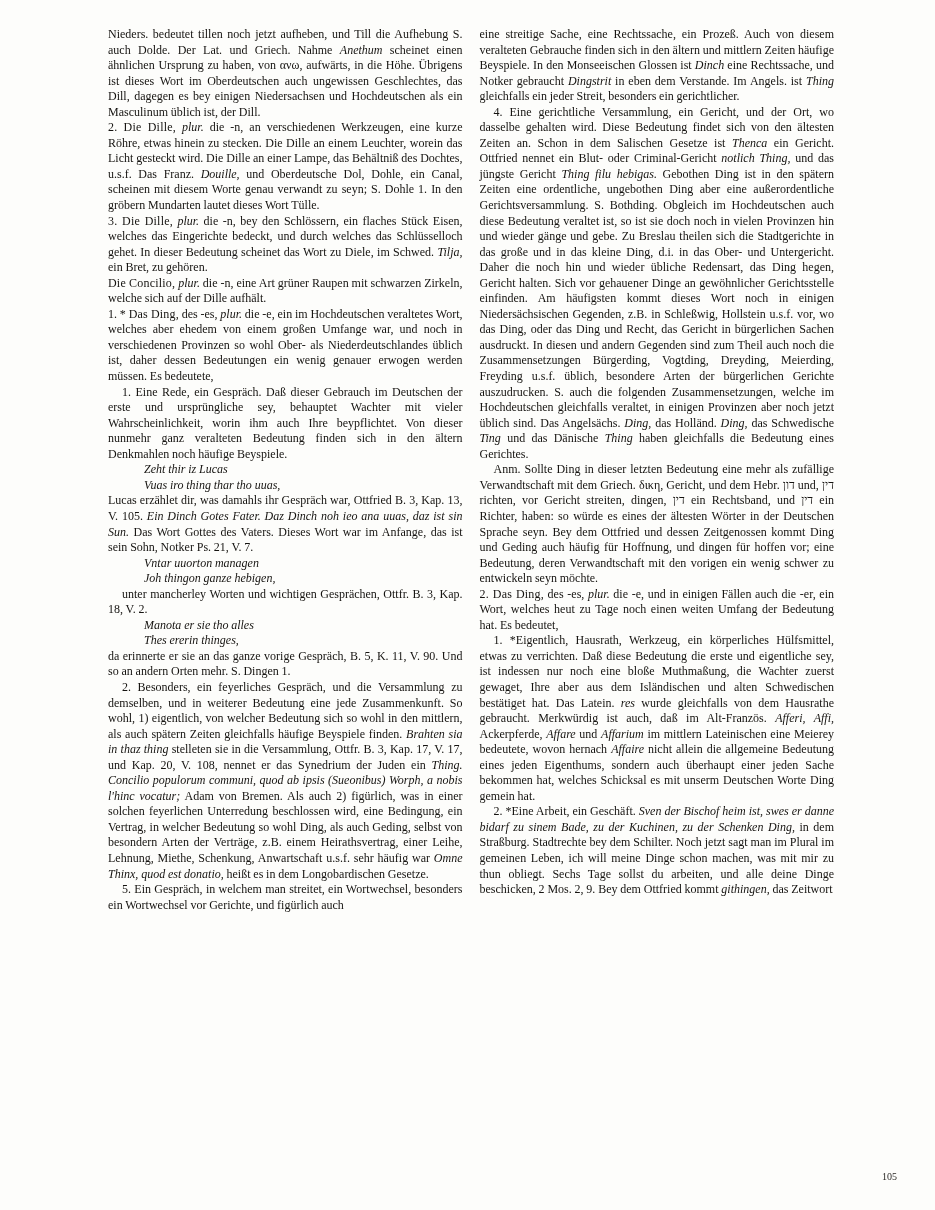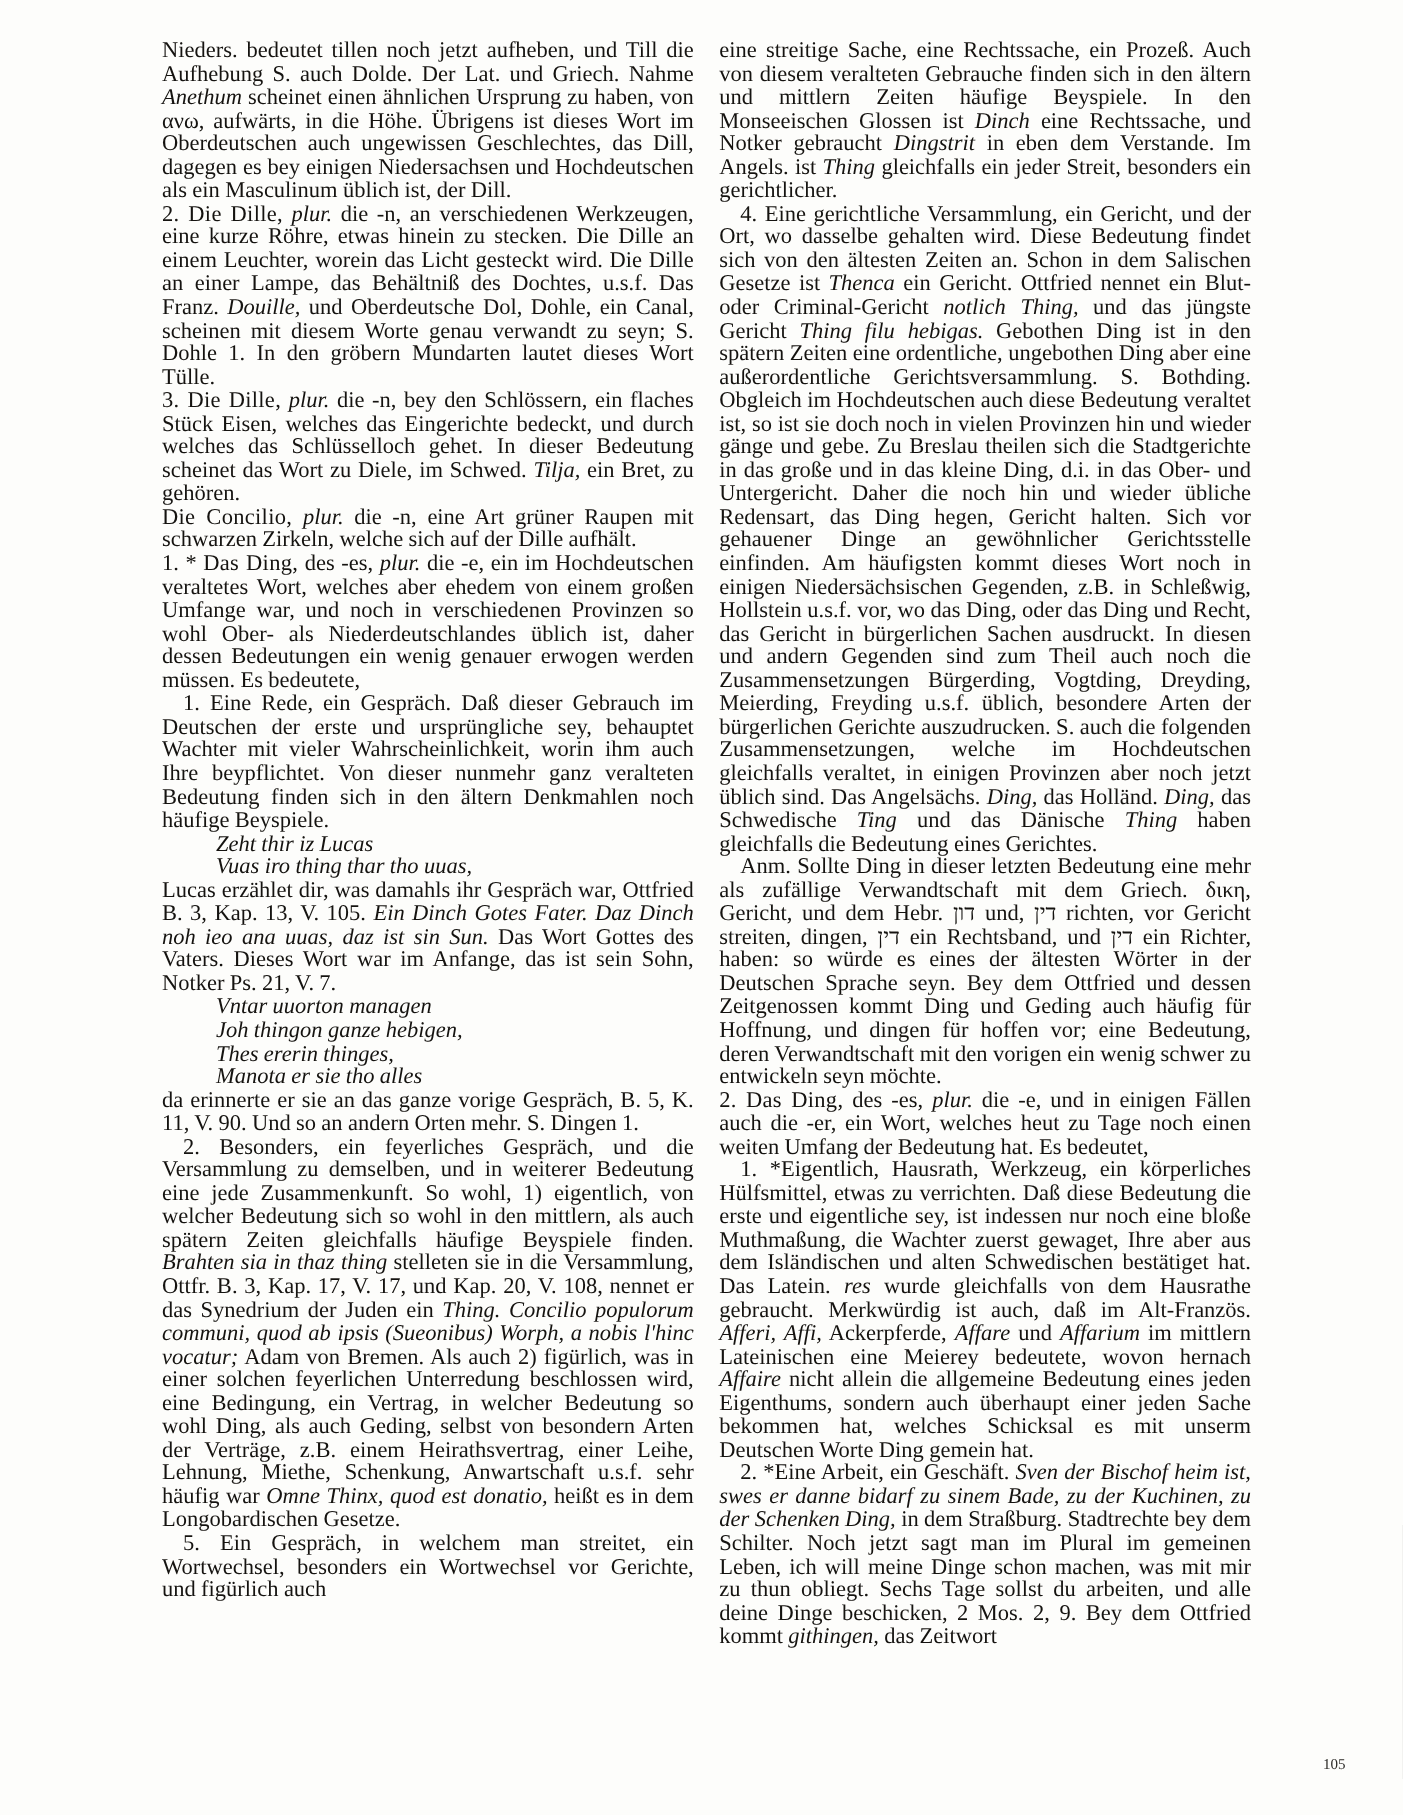--- a/index.html
+++ b/index.html
@@ -22,21 +22,21 @@
     padding: 27px 101px 0 108px;
     color: #151310;
   }
   .columns {
     display: flex;
     gap: 17px;
   }
   .column {
     flex: 1 1 0;
     min-width: 0;
-    font-size: 15px;
+    font-size: 12px;
     line-height: 15.55px;
     text-align: justify;
     hyphens: auto;
     -webkit-hyphens: auto;
     word-spacing: -0.2px;
   }
   .column p { margin: 0; padding: 0; }
   .column p.plain  { text-indent: 0; }
   .column p.indent { text-indent: 14px; }
   .column p.verse  {
@@ -65,22 +65,23 @@
         <p class="plain"><b>2. Die Dille,</b> <i>plur.</i> die -n, an verschiedenen Werkzeugen, eine kurze Röhre, etwas hinein zu stecken. Die Dille an einem Leuchter, worein das Licht gesteckt wird. Die Dille an einer Lampe, das Behältniß des Dochtes, u.s.f. Das Franz. <i>Douille,</i> und Oberdeutsche Dol, Dohle, ein Canal, scheinen mit diesem Worte genau verwandt zu seyn; S. Dohle 1. In den gröbern Mundarten lautet dieses Wort Tülle.</p>
         <p class="plain"><b>3. Die Dille,</b> <i>plur.</i> die -n, bey den Schlössern, ein flaches Stück Eisen, welches das Eingerichte bedeckt, und durch welches das Schlüsselloch gehet. In dieser Bedeutung scheinet das Wort zu Diele, im Schwed. <i>Tilja,</i> ein Bret, zu gehören.</p>
         <p class="plain"><b>Die Concilio,</b> <i>plur.</i> die -n, eine Art grüner Raupen mit schwarzen Zirkeln, welche sich auf der Dille aufhält.</p>
         <p class="plain">1. * <b>Das Ding,</b> des -es, <i>plur.</i> die -e, ein im Hochdeutschen veraltetes Wort, welches aber ehedem von einem großen Umfange war, und noch in verschiedenen Provinzen so wohl Ober- als Niederdeutschlandes üblich ist, daher dessen Bedeutungen ein wenig genauer erwogen werden müssen. Es bedeutete,</p>
         <p class="indent">1. Eine Rede, ein Gespräch. Daß dieser Gebrauch im Deutschen der erste und ursprüngliche sey, behauptet Wachter mit vieler Wahrscheinlichkeit, worin ihm auch Ihre beypflichtet. Von dieser nunmehr ganz veralteten Bedeutung finden sich in den ältern Denkmahlen noch häufige Beyspiele.</p>
         <p class="verse">Zeht thir iz Lucas</p>
         <p class="verse">Vuas iro thing thar tho uuas,</p>
         <p class="plain">Lucas erzählet dir, was damahls ihr Gespräch war, Ottfried B. 3, Kap. 13, V. 105. <i>Ein Dinch Gotes Fater. Daz Dinch noh ieo ana uuas, daz ist sin Sun.</i> Das Wort Gottes des Vaters. Dieses Wort war im Anfange, das ist sein Sohn, Notker Ps. 21, V. 7.</p>
         <p class="verse">Vntar uuorton managen</p>
         <p class="verse">Joh thingon ganze hebigen,</p>
+        <p class="indent">unter mancherley Worten und wichtigen Gesprächen, Ottfr. B. 3, Kap. 18, V. 2.</p>
+        <p class="verse">Manota er sie tho alles</p>
         <p class="verse">Thes ererin thinges,</p>
-        <p class="verse">Manota er sie tho alles</p>
         <p class="plain">da erinnerte er sie an das ganze vorige Gespräch, B. 5, K. 11, V. 90. Und so an andern Orten mehr. S. Dingen 1.</p>
         <p class="indent">2. Besonders, ein feyerliches Gespräch, und die Versammlung zu demselben, und in weiterer Bedeutung eine jede Zusammenkunft. So wohl, 1) eigentlich, von welcher Bedeutung sich so wohl in den mittlern, als auch spätern Zeiten gleichfalls häufige Beyspiele finden. <i>Brahten sia in thaz thing</i> stelleten sie in die Versammlung, Ottfr. B. 3, Kap. 17, V. 17, und Kap. 20, V. 108, nennet er das Synedrium der Juden ein <i>Thing. Concilio populorum communi, quod ab ipsis (Sueonibus) Worph, a nobis l'hinc vocatur;</i> Adam von Bremen. Als auch 2) figürlich, was in einer solchen feyerlichen Unterredung beschlossen wird, eine Bedingung, ein Vertrag, in welcher Bedeutung so wohl Ding, als auch Geding, selbst von besondern Arten der Verträge, z.B. einem Heirathsvertrag, einer Leihe, Lehnung, Miethe, Schenkung, Anwartschaft u.s.f. sehr häufig war <i>Omne Thinx, quod est donatio,</i> heißt es in dem Longobardischen Gesetze.</p>
         <p class="indent">5. Ein Gespräch, in welchem man streitet, ein Wortwechsel, besonders ein Wortwechsel vor Gerichte, und figürlich auch</p>
       </div>
     <div class="column">
         <p class="plain">eine streitige Sache, eine Rechtssache, ein Prozeß. Auch von diesem veralteten Gebrauche finden sich in den ältern und mittlern Zeiten häufige Beyspiele. In den Monseeischen Glossen ist <i>Dinch</i> eine Rechtssache, und Notker gebraucht <i>Dingstrit</i> in eben dem Verstande. Im Angels. ist <i>Thing</i> gleichfalls ein jeder Streit, besonders ein gerichtlicher.</p>
         <p class="indent">4. Eine gerichtliche Versammlung, ein Gericht, und der Ort, wo dasselbe gehalten wird. Diese Bedeutung findet sich von den ältesten Zeiten an. Schon in dem Salischen Gesetze ist <i>Thenca</i> ein Gericht. Ottfried nennet ein Blut- oder Criminal-Gericht <i>notlich Thing,</i> und das jüngste Gericht <i>Thing filu hebigas.</i> Gebothen Ding ist in den spätern Zeiten eine ordentliche, ungebothen Ding aber eine außerordentliche Gerichtsversammlung. S. Bothding. Obgleich im Hochdeutschen auch diese Bedeutung veraltet ist, so ist sie doch noch in vielen Provinzen hin und wieder gänge und gebe. Zu Breslau theilen sich die Stadtgerichte in das große und in das kleine Ding, d.i. in das Ober- und Untergericht. Daher die noch hin und wieder übliche Redensart, das Ding hegen, Gericht halten. Sich vor gehauener Dinge an gewöhnlicher Gerichtsstelle einfinden. Am häufigsten kommt dieses Wort noch in einigen Niedersächsischen Gegenden, z.B. in Schleßwig, Hollstein u.s.f. vor, wo das Ding, oder das Ding und Recht, das Gericht in bürgerlichen Sachen ausdruckt. In diesen und andern Gegenden sind zum Theil auch noch die Zusammensetzungen Bürgerding, Vogtding, Dreyding, Meierding, Freyding u.s.f. üblich, besondere Arten der bürgerlichen Gerichte auszudrucken. S. auch die folgenden Zusammensetzungen, welche im Hochdeutschen gleichfalls veraltet, in einigen Provinzen aber noch jetzt üblich sind. Das Angelsächs. <i>Ding,</i> das Holländ. <i>Ding,</i> das Schwedische <i>Ting</i> und das Dänische <i>Thing</i> haben gleichfalls die Bedeutung eines Gerichtes.</p>
         <p class="indent">Anm. Sollte Ding in dieser letzten Bedeutung eine mehr als zufällige Verwandtschaft mit dem Griech. δικη, Gericht, und dem Hebr. דון und, דין richten, vor Gericht streiten, dingen, דין ein Rechtsband, und דין ein Richter, haben: so würde es eines der ältesten Wörter in der Deutschen Sprache seyn. Bey dem Ottfried und dessen Zeitgenossen kommt Ding und Geding auch häufig für Hoffnung, und dingen für hoffen vor; eine Bedeutung, deren Verwandtschaft mit den vorigen ein wenig schwer zu entwickeln seyn möchte.</p>
         <p class="plain"><b>2. Das Ding,</b> des -es, <i>plur.</i> die -e, und in einigen Fällen auch die -er, ein Wort, welches heut zu Tage noch einen weiten Umfang der Bedeutung hat. Es bedeutet,</p>
         <p class="indent">1. *Eigentlich, Hausrath, Werkzeug, ein körperliches Hülfsmittel, etwas zu verrichten. Daß diese Bedeutung die erste und eigentliche sey, ist indessen nur noch eine bloße Muthmaßung, die Wachter zuerst gewaget, Ihre aber aus dem Isländischen und alten Schwedischen bestätiget hat. Das Latein. <i>res</i> wurde gleichfalls von dem Hausrathe gebraucht. Merkwürdig ist auch, daß im Alt-Französ. <i>Afferi, Affi,</i> Ackerpferde, <i>Affare</i> und <i>Affarium</i> im mittlern Lateinischen eine Meierey bedeutete, wovon hernach <i>Affaire</i> nicht allein die allgemeine Bedeutung eines jeden Eigenthums, sondern auch überhaupt einer jeden Sache bekommen hat, welches Schicksal es mit unserm Deutschen Worte Ding gemein hat.</p>

